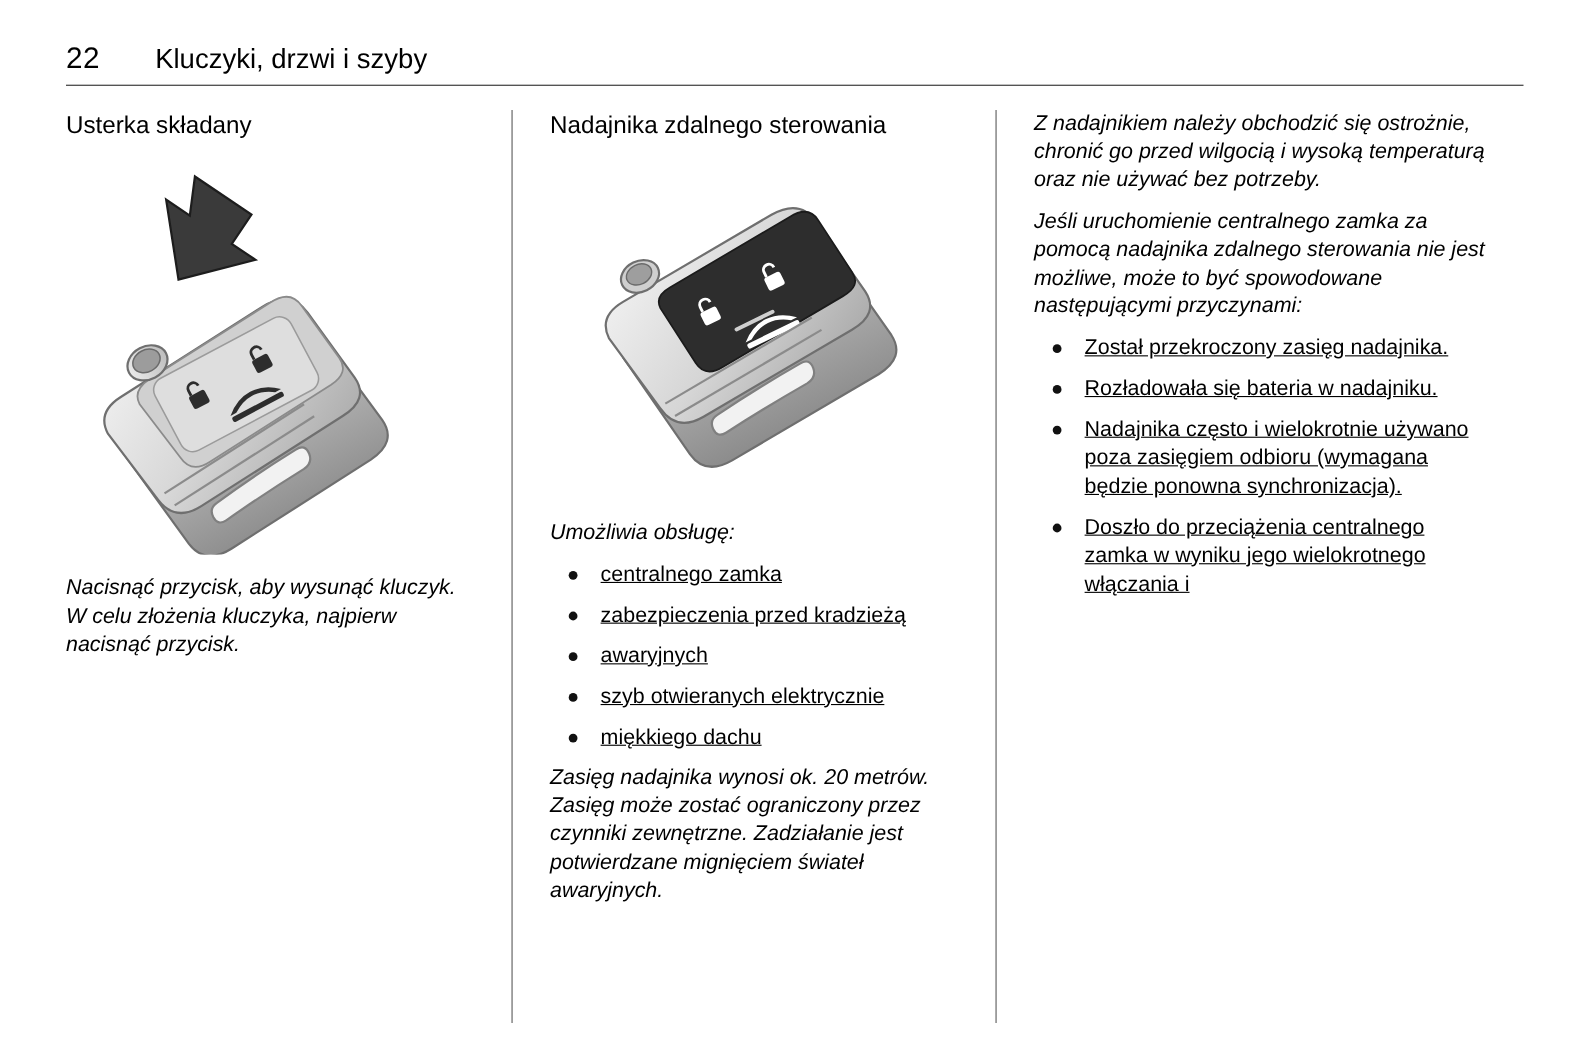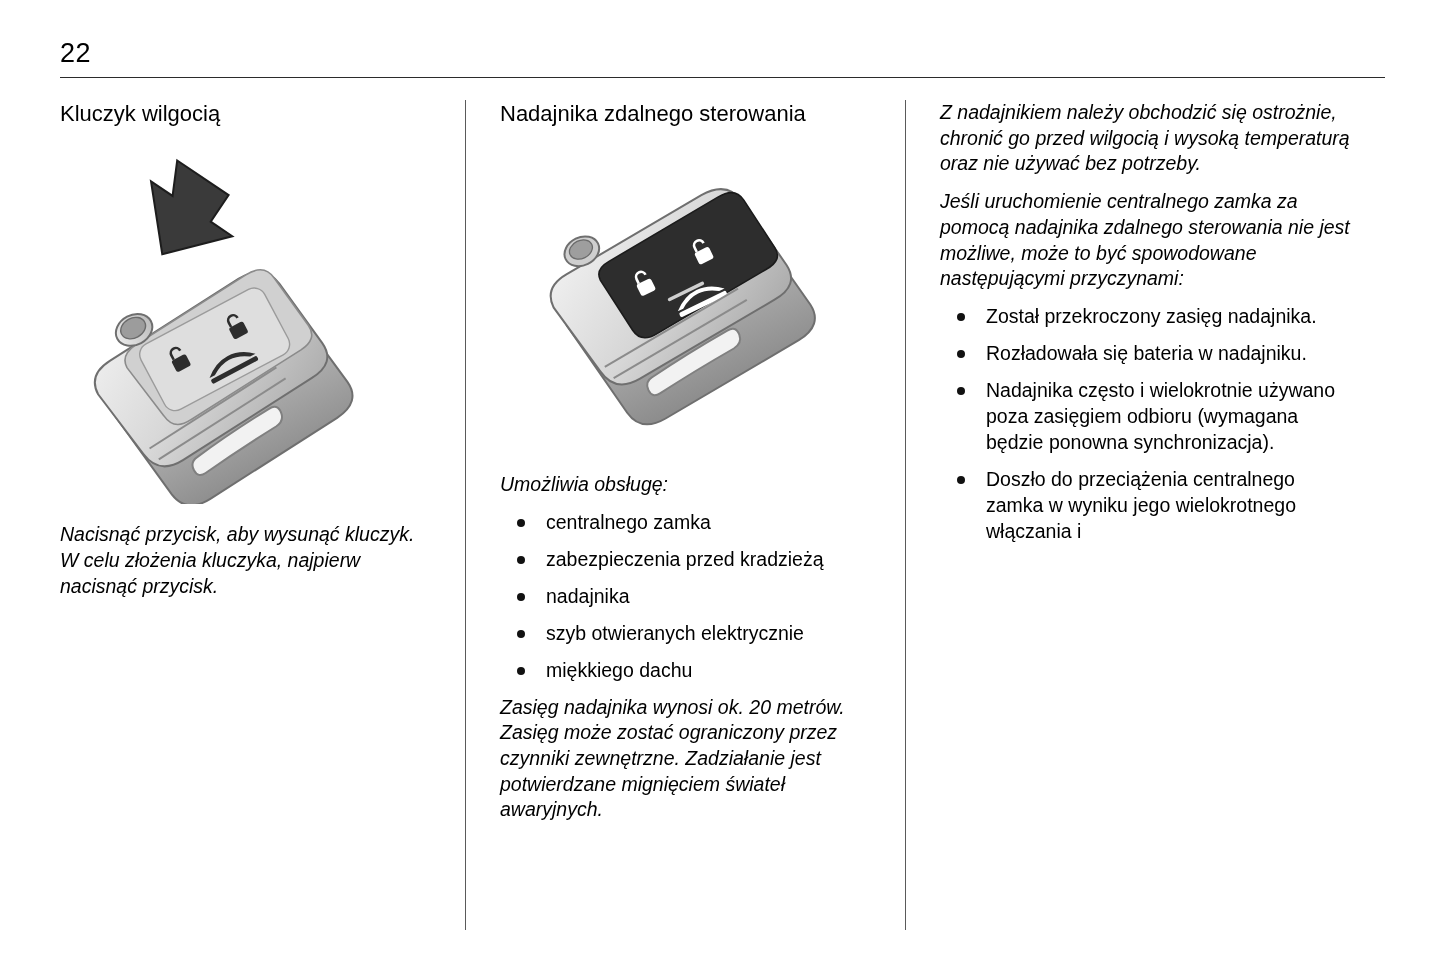--- a/index.html
+++ b/index.html
@@ -75,20 +75,21 @@
   p.body {
     font-size: 19.5px;
     line-height: 1.32;
     margin: 0 0 12px 0;
     font-style: italic;
   }
   ul.bullets {
     list-style: none;
     margin: 4px 0 10px 0;
     padding: 0;
+    text-decoration: underline;
   }
   ul.bullets li {
     position: relative;
     font-size: 19.5px;
     line-height: 1.33;
     padding-left: 46px;
     margin-bottom: 11px;
   }
   ul.bullets li::before {
     content: "";
@@ -110,26 +111,27 @@
 
   .keysvg { display: block; }
 </style>
 </head>
 <body>
 
 <div class="page">
 
   <div class="page-header">
     <div class="page-number">22</div>
+    <div class="chapter-title">Kluczyki, drzwi i szyby</div>
   </div>
 
   <div class="columns">
 
     <div class="col col-1">
-      <h2 class="sub">Kluczyk wilgocią</h2>
+      <h2 class="sub">Usterka składany</h2>
 
       <div class="fig fig-1">
         <svg class="keysvg" width="350" height="360" viewBox="0 0 350 360">
           <defs>
             <linearGradient id="g1" x1="0" y1="0" x2="1" y2="1">
               <stop offset="0%" stop-color="#f0f0f0"></stop>
               <stop offset="45%" stop-color="#d8d8d8"></stop>
               <stop offset="100%" stop-color="#a9a9a9"></stop>
             </linearGradient>
             <linearGradient id="g1b" x1="0" y1="0" x2="0" y2="1">
@@ -240,21 +242,21 @@
             <path d="M120 206 q42 -6 88 -9 q10 -1 9 9 q-1 9 -11 10 q-45 3 -86 8 q-9 1 -9 -8 q0 -9 9 -10 z" fill="#f2f2f2" stroke="#808080" stroke-width="2"></path>
           </g>
         </svg>
       </div>
 
       <p class="body">Umożliwia obsługę:</p>
 
       <ul class="bullets">
         <li>centralnego zamka</li>
         <li>zabezpieczenia przed kradzieżą</li>
-        <li>nadajnika</li>
+        <li>awaryjnych</li>
         <li>szyb otwieranych elektrycznie</li>
         <li>miękkiego dachu</li>
       </ul>
 
       <p class="body">Zasięg nadajnika wynosi ok. 20 metrów. Zasięg może zostać ograniczony przez czynniki zewnętrzne. Zadziałanie jest potwierdzane mignięciem świateł awaryjnych.</p>
     </div>
 
     <div class="col col-3">
       <p class="body">Z nadajnikiem należy obchodzić się ostrożnie, chronić go przed wilgocią i wysoką temperaturą oraz nie używać bez potrzeby.</p>
 

